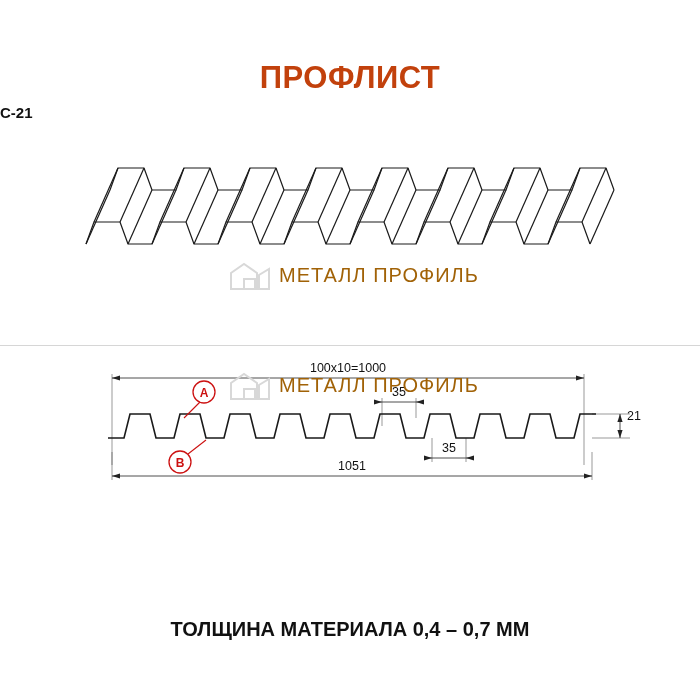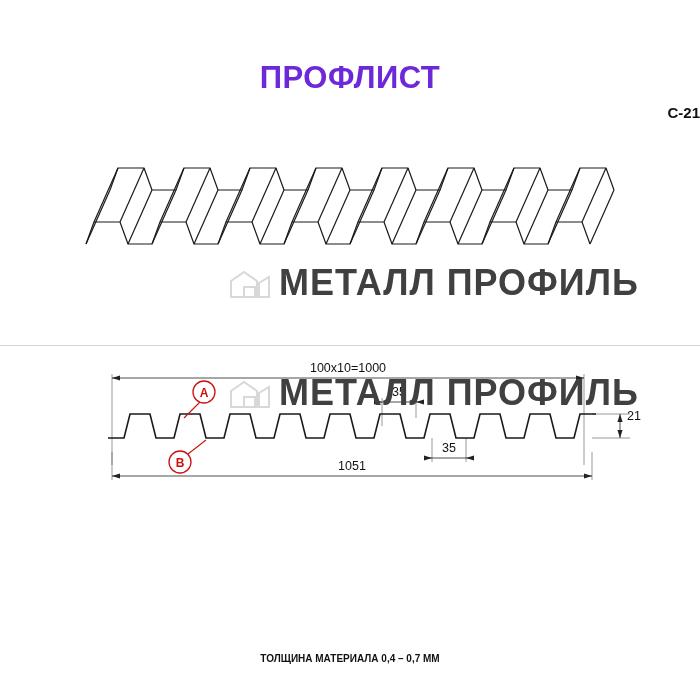--- a/index.html
+++ b/index.html
@@ -22,27 +22,27 @@
     height: 700px;
   }
   .title {
     position: absolute;
     left: 0; top: 60px;
     width: 700px;
     text-align: center;
     font-size: 31px;
     font-weight: bold;
     letter-spacing: 0.5px;
-    color: #6d28d9;
+    color: #c2410c;
   }
   .subtitle {
     position: absolute;
     left: 0; top: 104px;
     width: 700px;
-    text-align: right;
+    text-align: left;
     font-size: 15px;
     font-weight: bold;
     color: #111;
   }
   .iso-wrap {
     position: absolute;
     left: 80px; top: 150px;
     width: 540px;
     height: 130px;
   }
@@ -50,32 +50,31 @@
     position: absolute;
     left: 64px; top: 340px;
     width: 600px;
     height: 180px;
   }
   .footer {
     position: absolute;
     left: 0; top: 618px;
     width: 700px;
     text-align: center;
-    font-size: 10px;
+    font-size: 20px;
     font-weight: bold;
     color: #111;
-    margin-top: 35px;
   }
   .wm {
     position: absolute;
     pointer-events: none;
     user-select: none;
-    color: #404040;
-    font-size: 36px;
-    font-weight: bold;
+    color: #a16207;
+    font-size: 20px;
+    font-weight: normal;
     letter-spacing: 1px;
     white-space: nowrap;
   }
   .wm1 { left: 228px; top: 262px; }
   .wm2 { left: 228px; top: 372px; }
   .wm .wm-ico {
     display: inline-block;
     vertical-align: middle;
     margin-right: 7px;
   }

